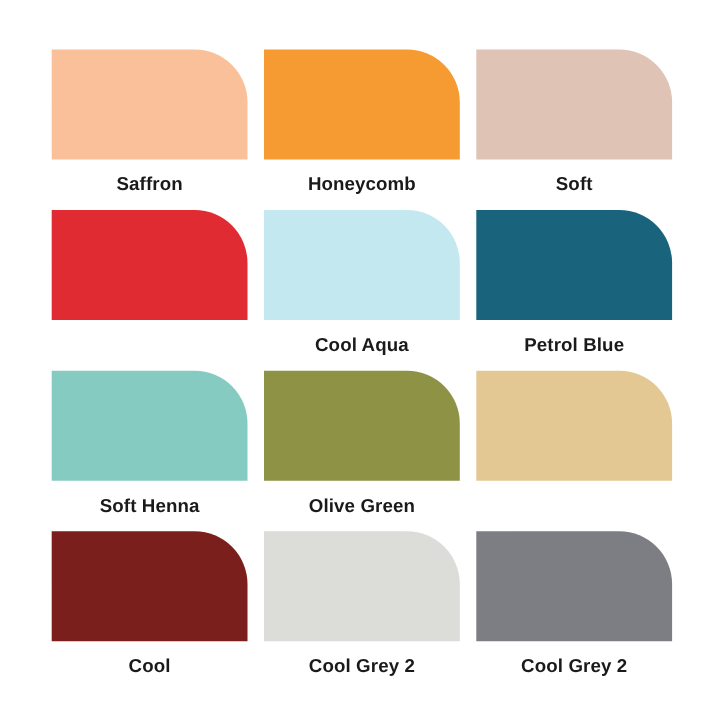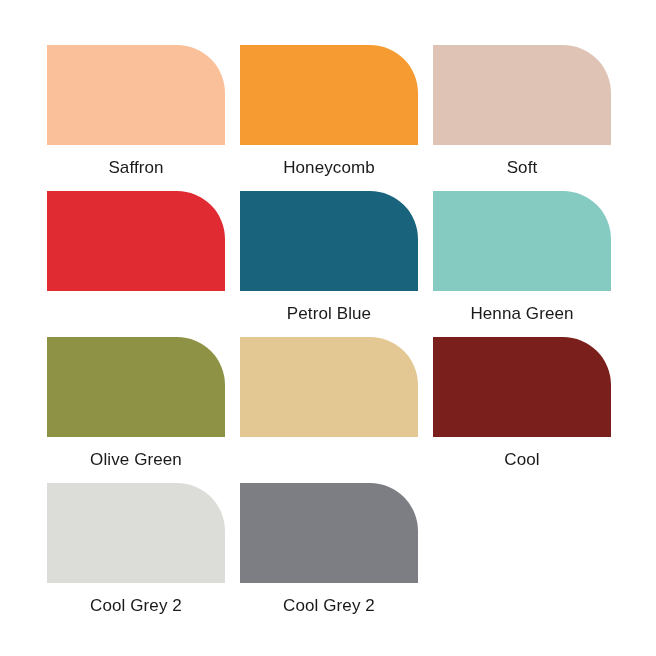--- a/index.html
+++ b/index.html
@@ -19,20 +19,21 @@
     box-sizing: border-box;
     padding: 45px 47px 0 47px;
     background: #ffffff;
   }
   .swatch-grid {
     display: grid;
     grid-template-columns: repeat(3, 178px);
     grid-template-rows: repeat(4, 100px);
     column-gap: 15px;
     row-gap: 46px;
+    font-weight: bold;
   }
   .swatch-cell {
     width: 178px;
     height: 100px;
     position: relative;
   }
   .swatch-chip {
     width: 178px;
     height: 100px;
     border-top-left-radius: 0;
@@ -73,29 +74,33 @@
 
     <div class="swatch-cell">
       <div class="swatch-chip" style="background-color: rgb(223, 196, 182);"></div>
       <div class="swatch-label">Soft</div>
     </div>
 
     <div class="swatch-cell">
       <div class="swatch-chip" style="background-color: rgb(224, 43, 51);"></div>
     </div>
 
+    <div class="swatch-cell">
+      <div class="swatch-chip" style="background-color: rgb(196, 232, 240);"></div>
+      <div class="swatch-label">Cool Aqua</div>
+    </div>
 
     <div class="swatch-cell">
       <div class="swatch-chip" style="background-color: rgb(25, 100, 124);"></div>
       <div class="swatch-label">Petrol Blue</div>
     </div>
 
     <div class="swatch-cell">
       <div class="swatch-chip" style="background-color: rgb(134, 203, 194);"></div>
-      <div class="swatch-label">Henna Green</div>
+      <div class="swatch-label">Soft Henna</div>
     </div>
 
     <div class="swatch-cell">
       <div class="swatch-chip" style="background-color: rgb(142, 146, 69);"></div>
       <div class="swatch-label">Olive Green</div>
     </div>
 
     <div class="swatch-cell">
       <div class="swatch-chip" style="background-color: rgb(227, 200, 148);"></div>
     </div>

